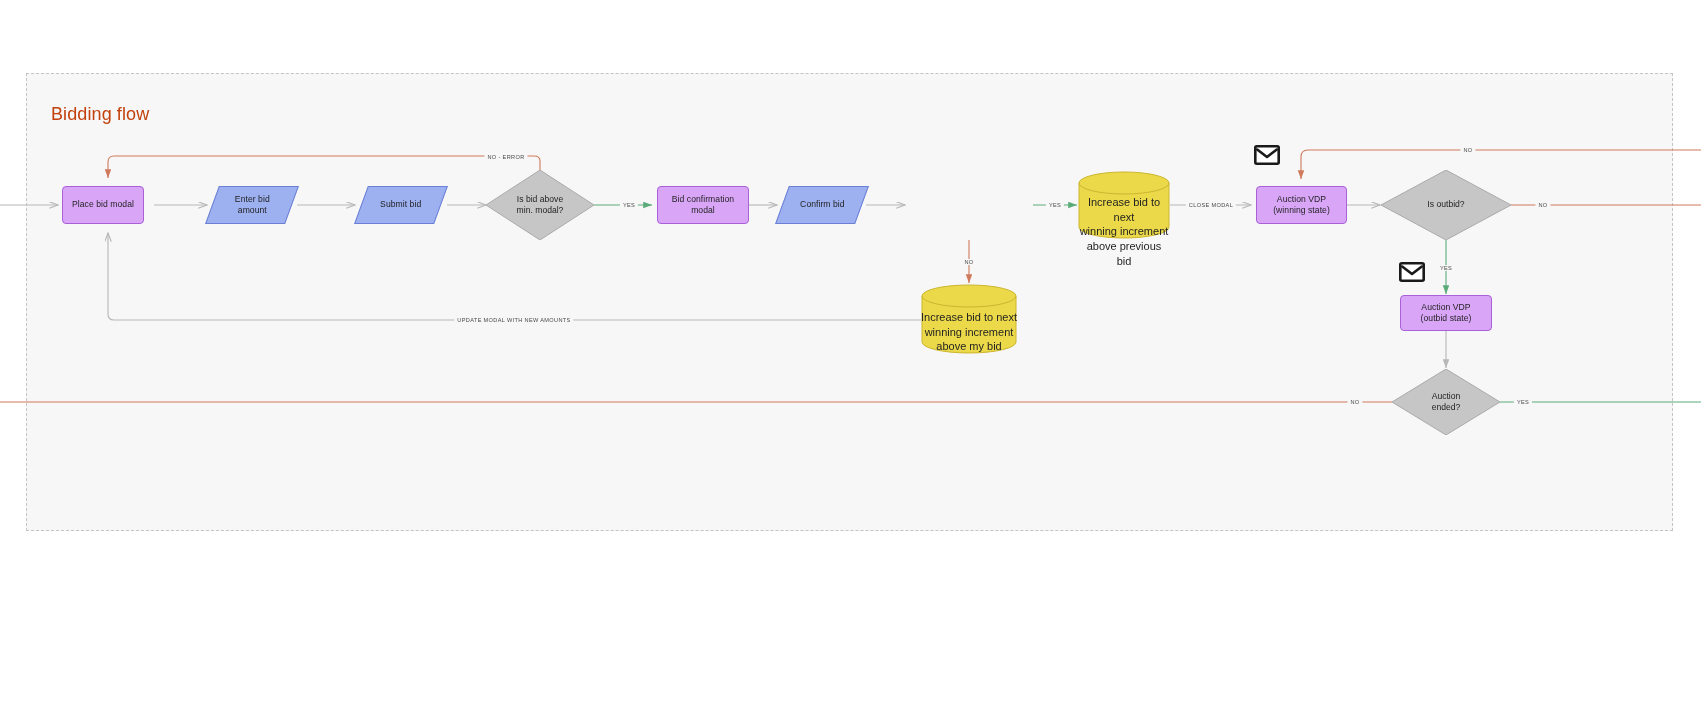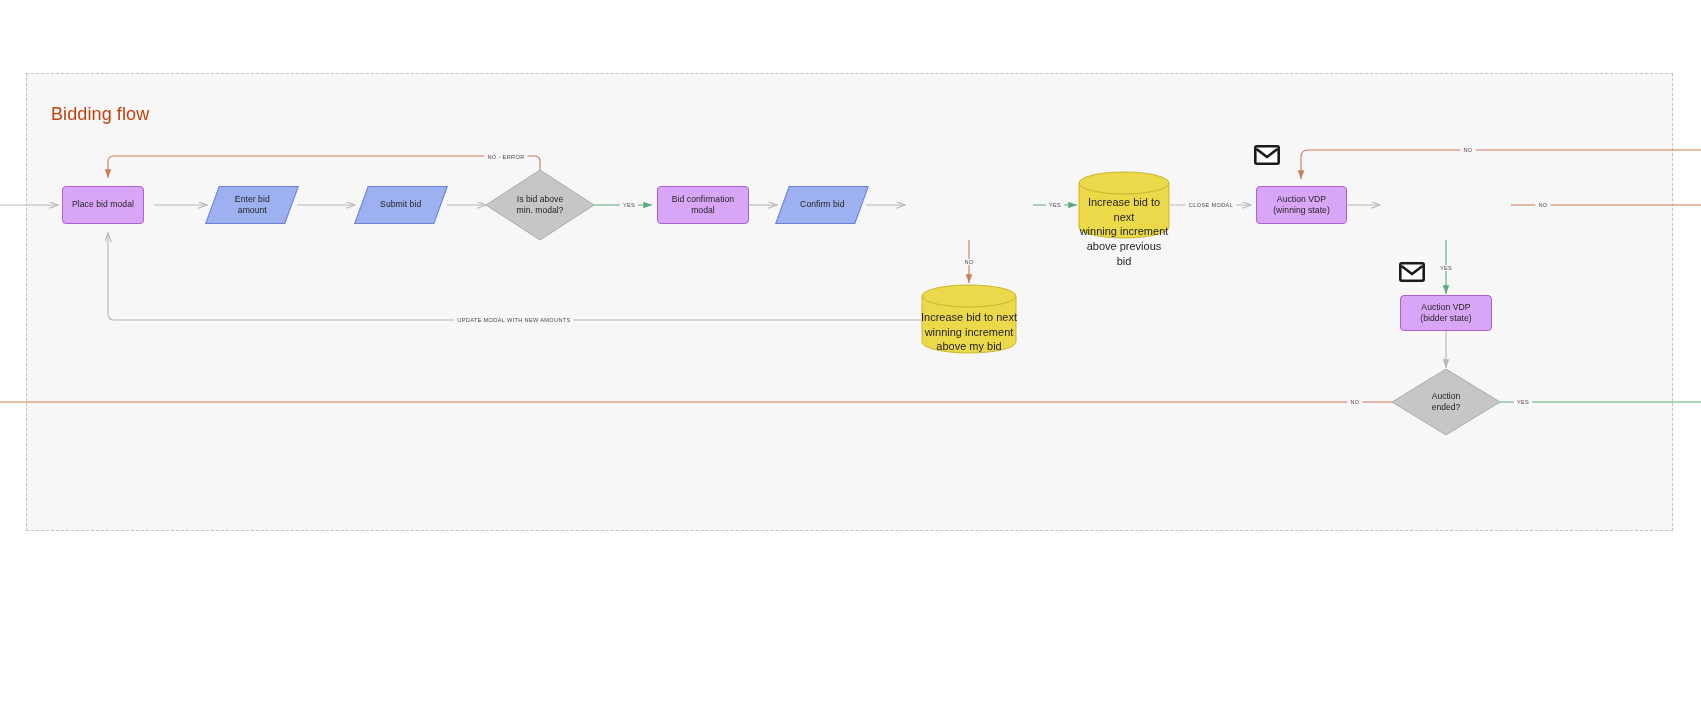--- a/index.html
+++ b/index.html
@@ -268,30 +268,38 @@
     <path d="M3.2,4.5 L13,12 L22.8,4.5" fill="none" stroke="#1a1a1a" stroke-width="2.6" stroke-linejoin="round" stroke-linecap="round"></path>
   </svg>
 
   <div class="node rect" style="left:1256px;top:186px;width:91px;height:38px;">
     <span>
       <span>Auction VDP</span><br>
       <span>(winning state)</span>
     </span>
   </div>
 
+  <div class="diamond-wrap" style="left:1381px;top:170px;width:130px;height:70px;">
+    <svg class="diamond-shape" viewBox="0 0 130 70" preserveAspectRatio="none">
+      <polygon points="65,0 130,35 65,70 0,35" fill="#c6c6c6" stroke="#aaaaaa" stroke-width="1"></polygon>
+    </svg>
+    <div class="diamond-label">
+      <span>Is outbid?</span>
+    </div>
+  </div>
 
   <svg class="mail-icon" style="left:1399px;top:262px;" viewBox="0 0 26 20">
     <rect x="1.3" y="1.3" width="23.4" height="17.4" rx="1.4" fill="#ffffff" stroke="#1a1a1a" stroke-width="2.6"></rect>
     <path d="M3.2,4.5 L13,12 L22.8,4.5" fill="none" stroke="#1a1a1a" stroke-width="2.6" stroke-linejoin="round" stroke-linecap="round"></path>
   </svg>
 
   <div class="node rect" style="left:1400px;top:295px;width:92px;height:36px;">
     <span>
       <span>Auction VDP</span><br>
-      <span>(bidder state)</span>
+      <span>(outbid state)</span>
     </span>
   </div>
 
   <div class="diamond-wrap" style="left:1392px;top:369px;width:108px;height:66px;">
     <svg class="diamond-shape" viewBox="0 0 108 66" preserveAspectRatio="none">
       <polygon points="54,0 108,33 54,66 0,33" fill="#c6c6c6" stroke="#aaaaaa" stroke-width="1"></polygon>
     </svg>
     <div class="diamond-label">
       <span>Auction</span><br>
       <span>ended?</span>

